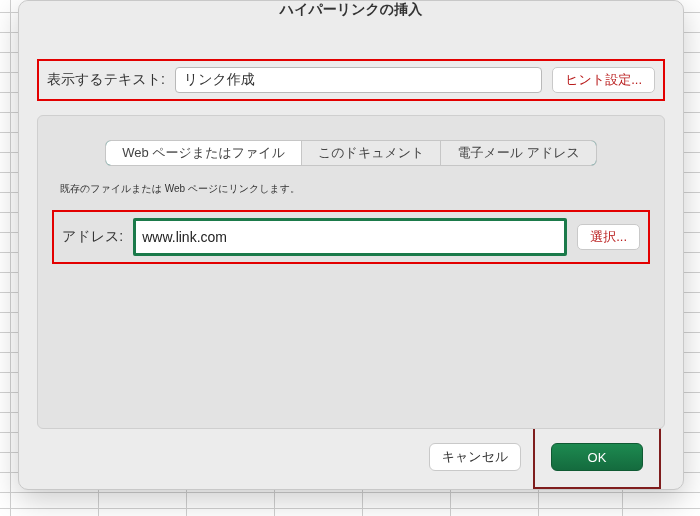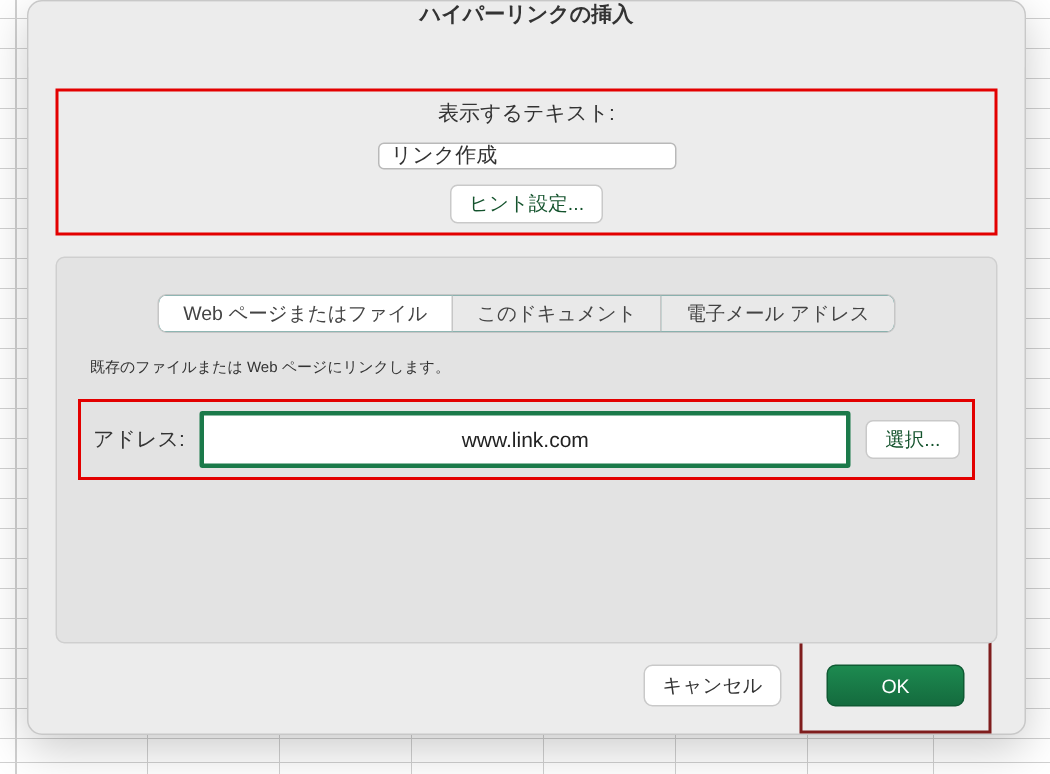--- a/index.html
+++ b/index.html
@@ -61,21 +61,20 @@
       color: #333;
     }
 
     .top-row {
       margin: 14px 18px 0 18px;
       border: 2px solid #e30000;
       padding: 6px 8px;
       display: flex;
       align-items: center;
       gap: 10px;
-      flex-direction: column;
     }
 
     .label-text {
       font-size: 14px;
       color: #333;
     }
 
     .display-text-input {
       flex: 1;
       height: 26px;
@@ -87,21 +86,21 @@
       color: #333;
     }
 
     .push-button {
       height: 26px;
       padding: 0 12px;
       background: #ffffff;
       border: 1px solid #c9c9c9;
       border-radius: 5px;
       font-size: 13px;
-      color: #14532d;
+      color: #b91c1c;
       cursor: pointer;
       display: inline-flex;
       align-items: center;
       white-space: nowrap;
     }
 
     .panel {
       margin: 14px 18px 0 18px;
       background: #e3e3e3;
       border: 1px solid #cfcfcf;
@@ -172,21 +171,20 @@
     .address-input {
       width: 100%;
       height: 22px;
       border: none;
       outline: none;
       background: transparent;
       font-size: 14px;
       font-family: -apple-system, Helvetica, Arial, sans-serif;
       color: #222;
       padding: 16px 6px;
-      text-align: center;
     }
 
     .dialog-footer {
       height: 60px;
       display: flex;
       align-items: center;
       justify-content: flex-end;
       gap: 12px;
       padding: 0 22px 4px 0;
     }

